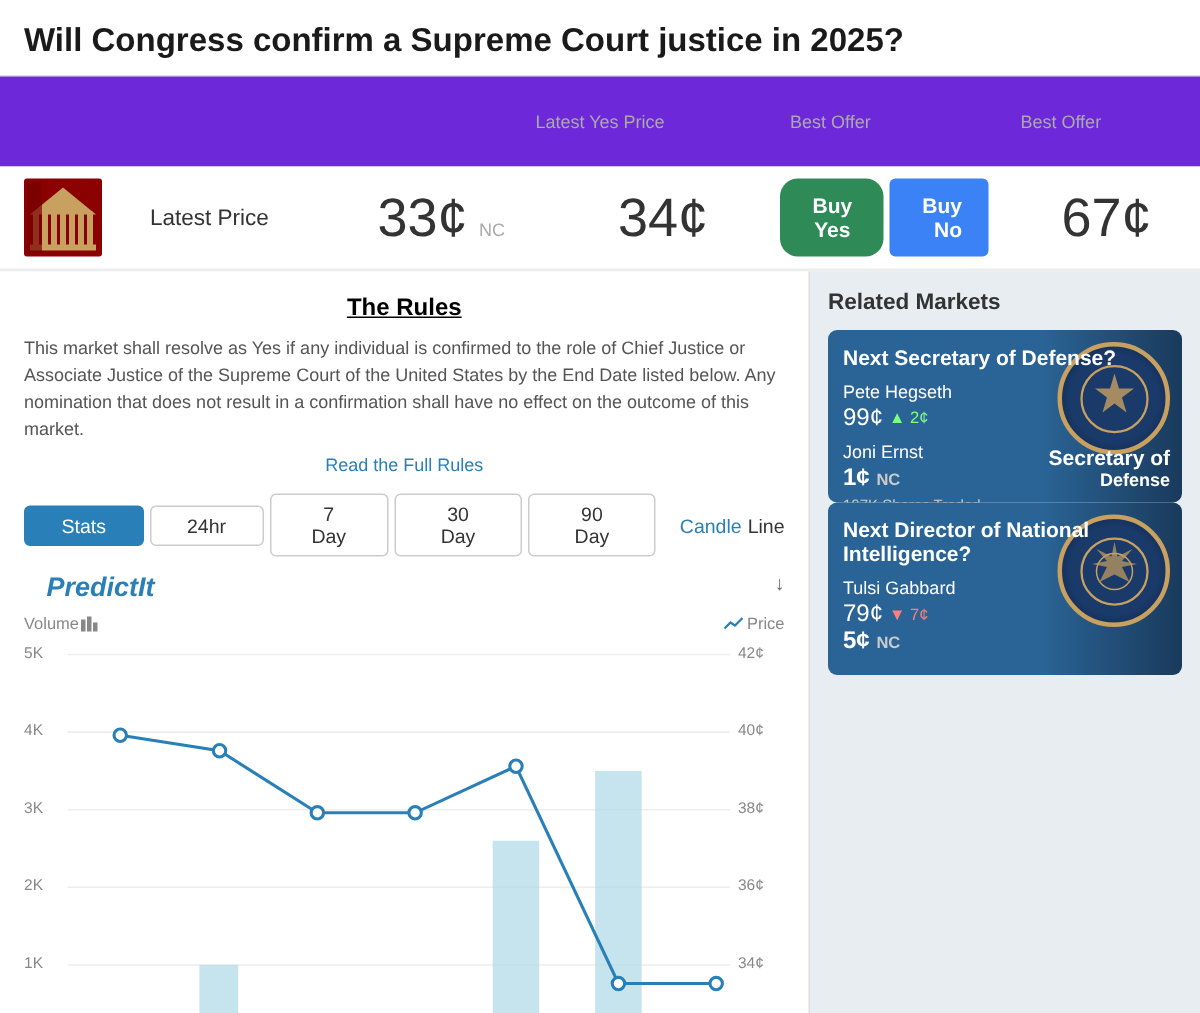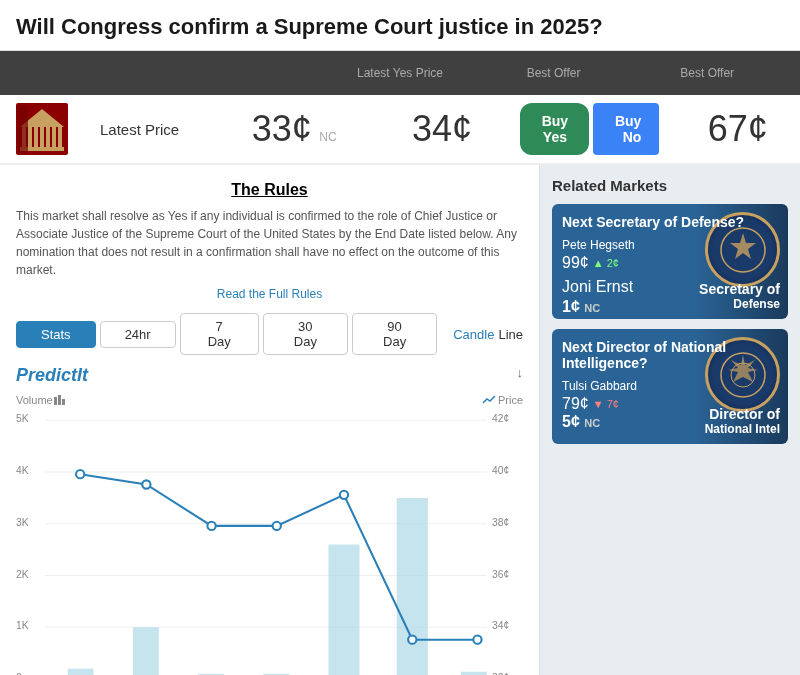--- a/index.html
+++ b/index.html
@@ -1,20 +1,20 @@
 <!DOCTYPE html>
 <html><head>
   <meta charset="utf-8">
   <style>
     * { box-sizing: border-box; margin: 0; padding: 0; }
     body { font-family: Arial, sans-serif; background: #e8edf2; font-size: 13px; width: 800px; min-height: 675px; }
 
     .page-title { background: white; padding: 14px 16px 10px; font-size: 22px; font-weight: bold; color: #1a1a1a; border-bottom: 1px solid #ddd; }
 
-    .price-bar { background: #404040; color: white; display: flex; align-items: center; padding: 0 16px; height: 44px; }
+    .price-bar { background: #6d28d9; color: white; display: flex; align-items: center; padding: 0 16px; height: 60px; }
     .price-bar-label { color: #aaa; font-size: 12px; text-align: center; flex: 1; }
     .price-bar-label:first-child { flex: 2; }
     .price-bar-label:last-child { flex: 1; }
 
     .latest-price-row { background: white; display: flex; align-items: center; padding: 8px 16px; border-bottom: 2px solid #eee; gap: 32px; }
     .lp-icon { width: 52px; height: 52px; background: #8b0000; overflow: hidden; border-radius: 2px; flex-shrink: 0; display: flex; align-items: center; justify-content: center; }
     .lp-icon svg { width: 48px; height: 48px; }
     .lp-label { font-size: 15px; color: #333; flex: 1; }
     .lp-price-section { text-align: center; flex: 1.5; }
     .lp-price { font-size: 36px; color: #333; font-weight: 300; }
@@ -36,39 +36,39 @@
     .read-full-rules { color: #2980b9; font-size: 12px; cursor: pointer; text-decoration: none; display: block; text-align: center; }
 
     .chart-tabs { display: flex; align-items: center; gap: 4px; margin-bottom: 10px; }
     .tab { padding: 5px 24px; border-radius: 4px; cursor: pointer; font-size: 13px; border: 1px solid #ccc; background: white; color: #333; }
     .tab.active { background: #2980b9; color: white; border-color: #2980b9; }
     .tab-candle { color: #2980b9; background: none; border: none; font-size: 13px; cursor: pointer; margin-left: 8px; }
     .tab-line { color: #333; background: none; border: none; font-size: 13px; cursor: pointer; }
     .tab-spacer { flex: 1; }
 
     .chart-area { position: relative; height: 340px; border: none; }
-    .predict-it-logo { position: absolute; top: 0; left: 0; font-size: 18px; color: #2980b9; font-weight: bold; font-style: italic; }
+    .predict-it-logo { position: absolute; top: 0; left: 15px; font-size: 18px; color: #2980b9; font-weight: bold; font-style: italic; }
     .download-icon { position: absolute; top: 0; right: 0; color: #666; cursor: pointer; }
 
     .volume-label { position: absolute; top: 28px; left: 0; font-size: 11px; color: #888; display: flex; align-items: center; gap: 0; }
     .price-label { position: absolute; top: 28px; right: 0; font-size: 11px; color: #888; display: flex; align-items: center; gap: 2px; }
 
     .chart-svg { position: absolute; top: 45px; left: 0; right: 0; bottom: 20px; width: 100%; }
 
     .right-panel { width: 260px; background: #e8edf2; padding: 12px; }
     .related-title { font-size: 15px; font-weight: bold; color: #333; margin-bottom: 10px; }
 
-    .market-card { background: #2980b9; border-radius: 6px; margin-bottom: 10px; overflow: hidden; display: flex; position: relative; height: 115px; }
+    .market-card { background: #2980b9; border-radius: 6px; overflow: hidden; display: flex; position: relative; height: 115px; }
     .market-card-info { flex: 1; padding: 10px; color: white; z-index: 2; }
     .market-card-title { font-size: 14px; font-weight: bold; margin-bottom: 8px; }
     .market-card-person { font-size: 12px; margin-bottom: 2px; }
     .market-card-price { font-size: 16px; font-weight: normal; display: flex; align-items: center; gap: 4px; }
     .market-card-change-up { color: #7fff7f; font-size: 11px; }
     .market-card-change-down { color: #ff7f7f; font-size: 11px; }
-    .market-card-person2 { font-size: 16px; margin-top: 6px; margin-bottom: 2px; }
+    .market-card-person2 { font-size: 12px; margin-top: 6px; margin-bottom: 2px; }
     .market-card-price2 { font-size: 16px; font-weight: bold; }
     .market-card-nc { font-size: 11px; color: #ccc; }
     .market-card-shares { font-size: 10px; color: #ccc; margin-top: 4px; }
     .market-card-bg-text { position: absolute; bottom: 6px; right: 6px; color: white; font-weight: bold; text-align: right; z-index: 2; }
     .market-card-bg-text .title-line1 { font-size: 14px; display: block; }
     .market-card-bg-text .title-line2 { font-size: 12px; display: block; }
 
     .defense-card { background: linear-gradient(to right, #2a6496 60%, #1a3a5c 100%); }
     .intel-card { background: linear-gradient(to right, #2a6496 60%, #1a3a5c 100%); }
   </style>
@@ -264,20 +264,16 @@
 
       </div>
 
       <div style="position:absolute;right:8px;top:8px;width:75px;height:75px;border-radius:50%;background:radial-gradient(circle,#1a3a6a 60%,#0d2040 100%);border:3px solid #c8a060;display:flex;align-items:center;justify-content:center;z-index:1;">
         <svg width="50" height="50" viewBox="0 0 50 50">
             <circle cx="25" cy="25" r="22" fill="none" stroke="#c8a060" stroke-width="1.5"></circle>
             <circle cx="25" cy="25" r="12" fill="none" stroke="#c8a060" stroke-width="1"></circle>
             <polygon points="25,5 27,15 37,10 30,18 40,20 30,22 35,32 25,27 15,32 20,22 10,20 20,18 13,10 23,15" fill="#c8a060" opacity="0.7"></polygon>
           </svg>
       </div>
-      <div class="market-card-bg-text" style="bottom:8px;right:8px;">
-        <span class="title-line1">Director of</span>
-        <span class="title-line2">National Intel</span>
-      </div>
     </div>
 
   </div>
 </div>
 
 </body></html>

